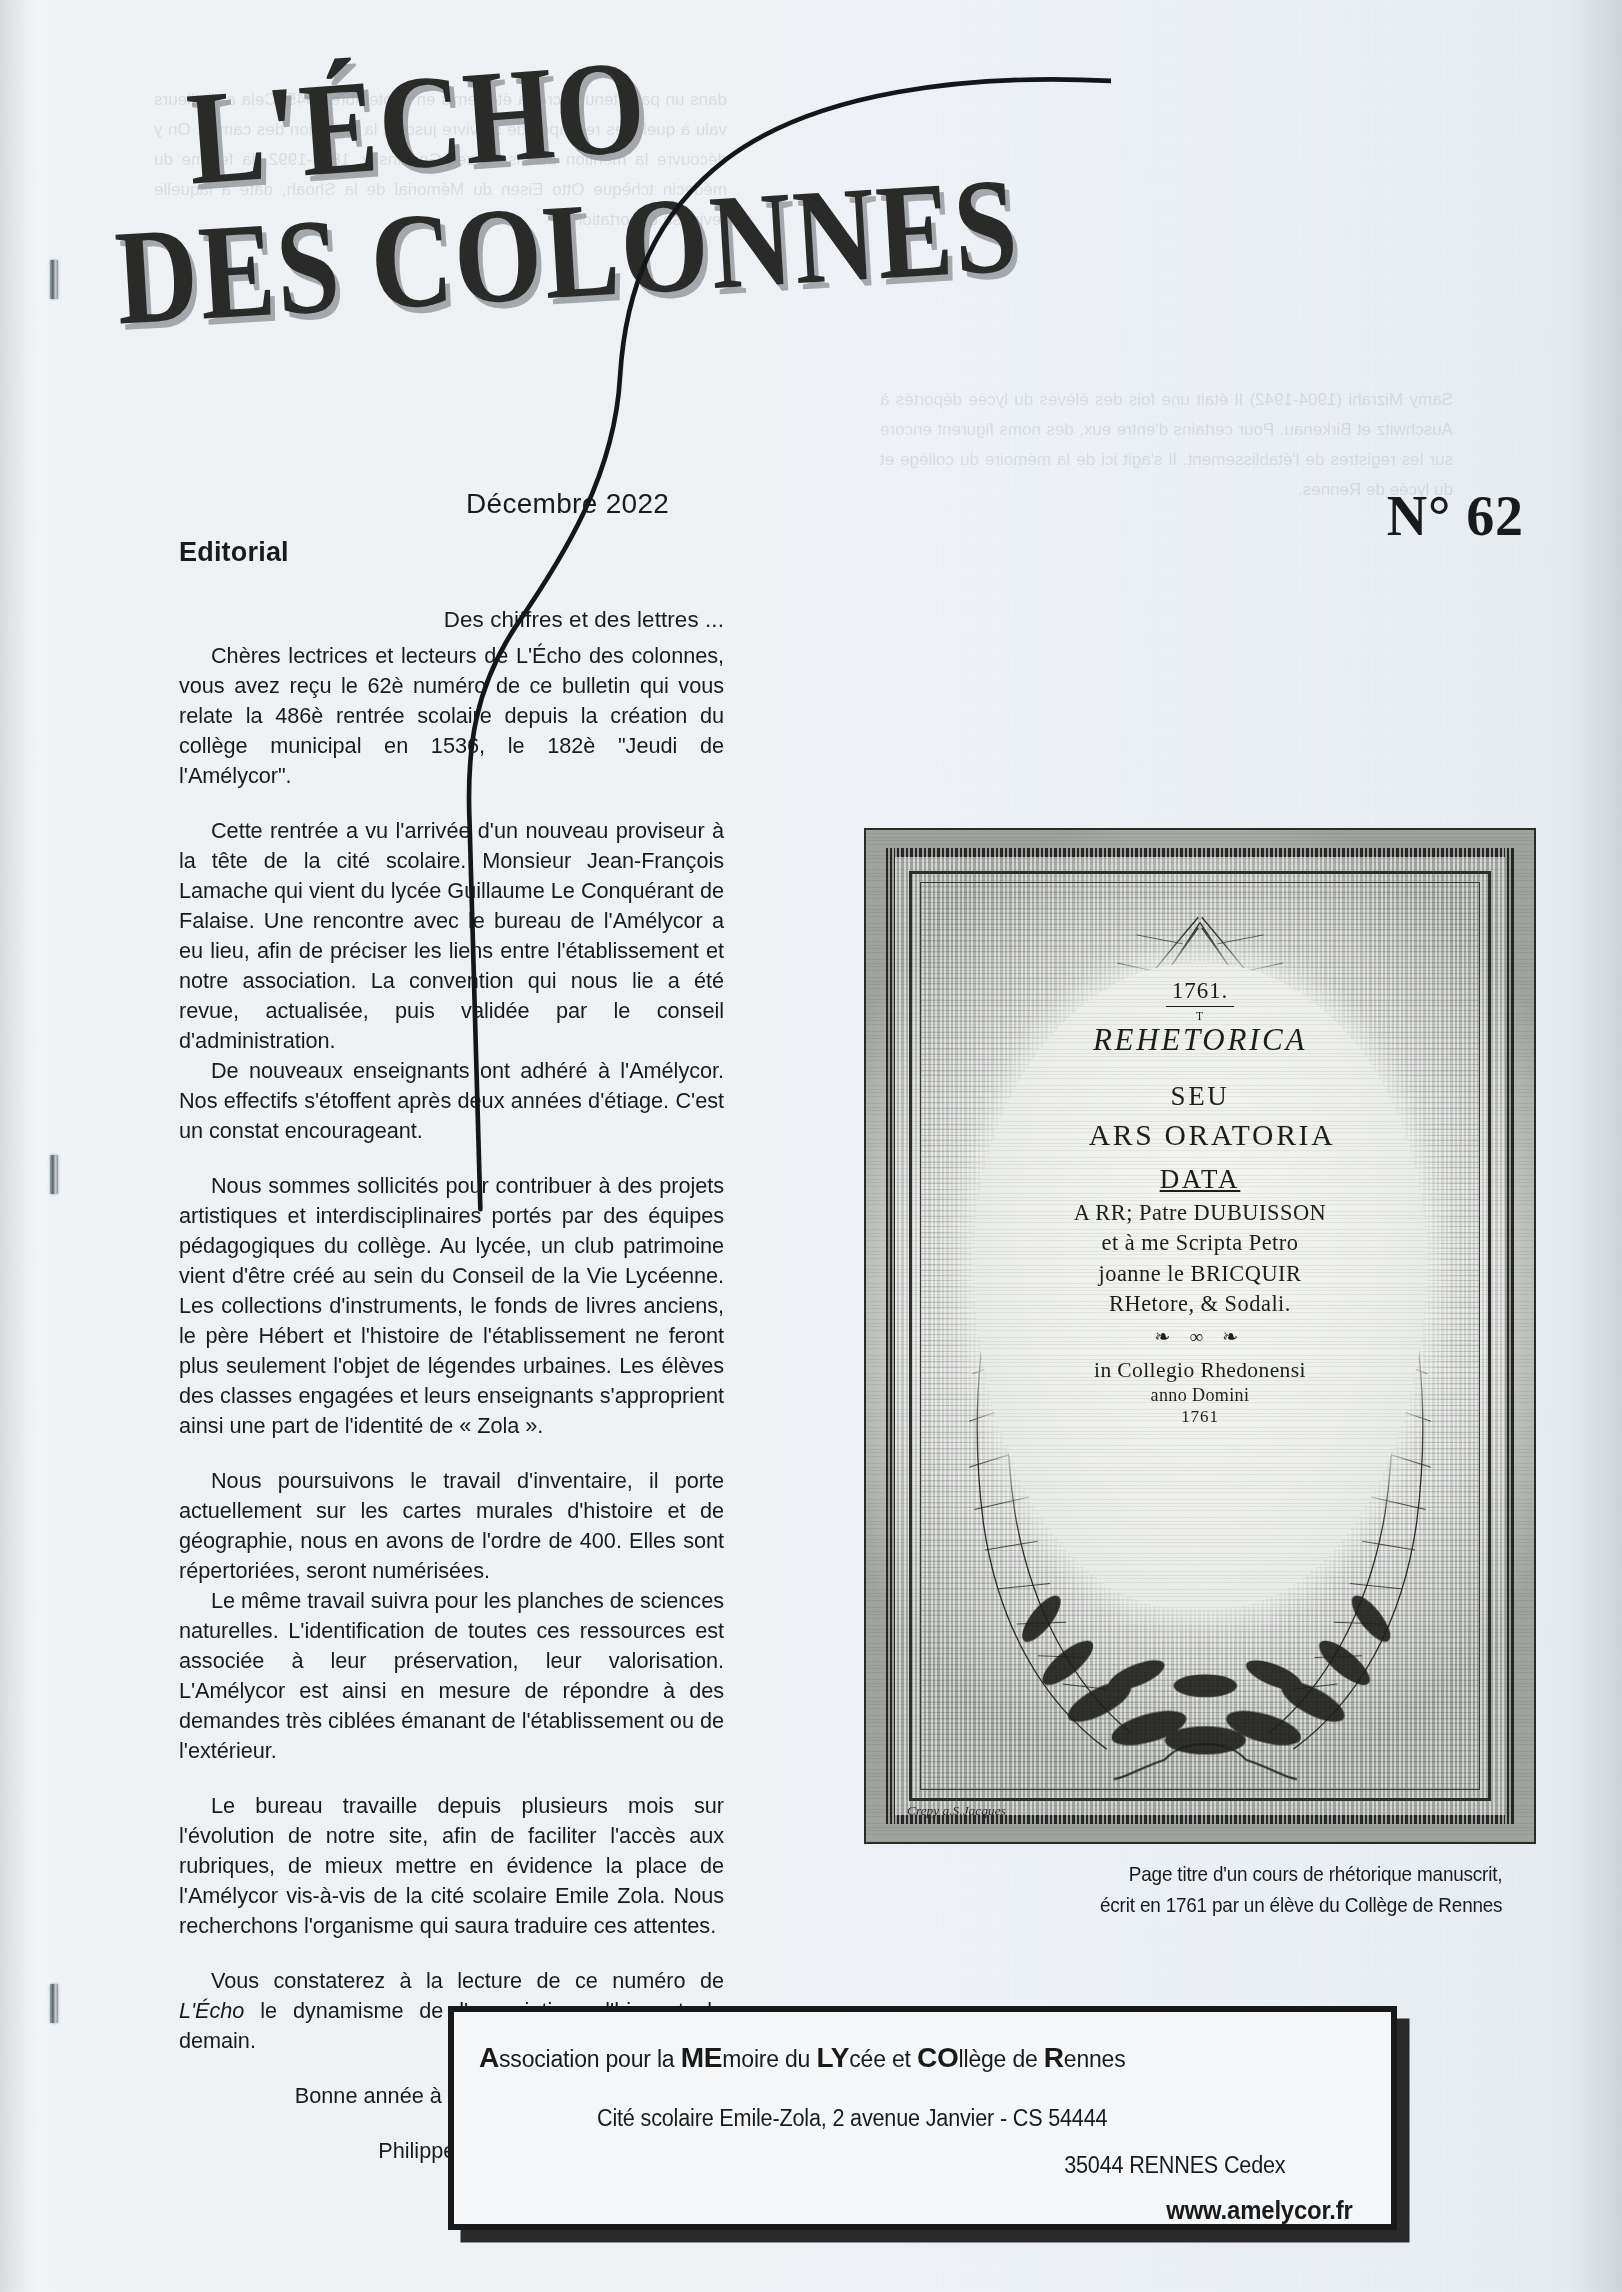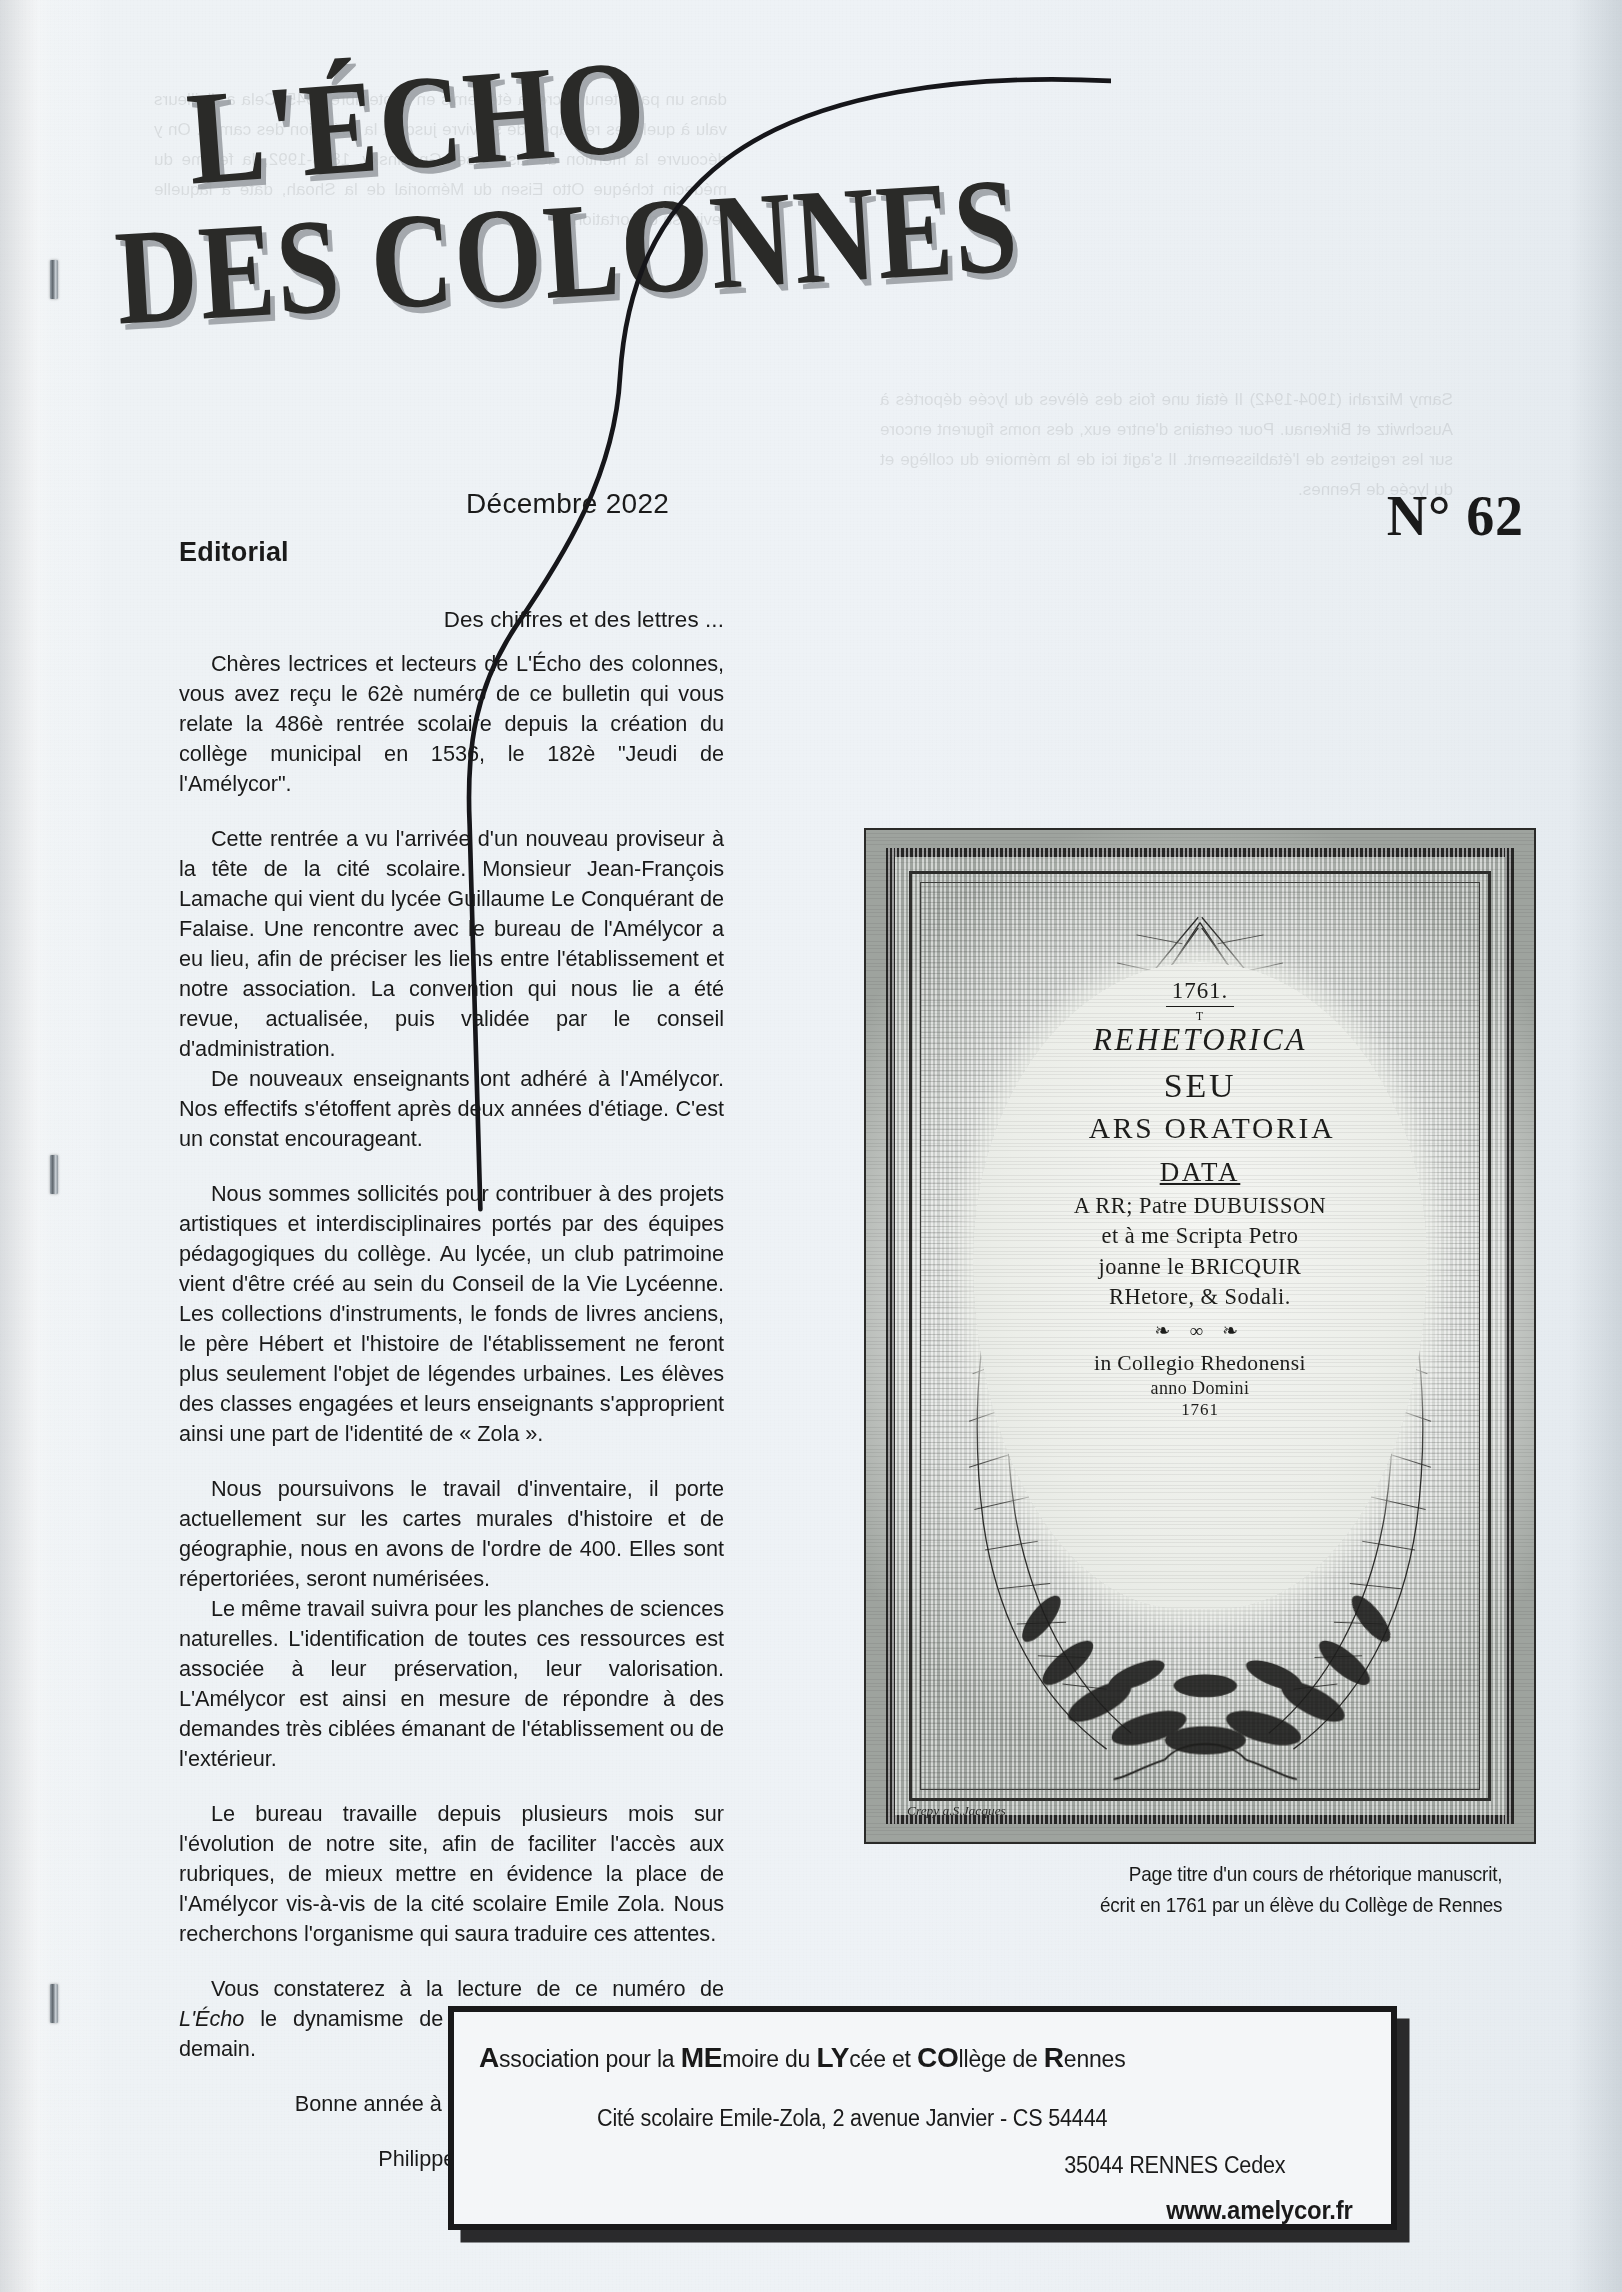--- a/index.html
+++ b/index.html
@@ -140,21 +140,21 @@
   }
   .edito-title {
     font-size: 27px;
     font-weight: bold;
     letter-spacing: 0.2px;
     margin-bottom: 39px;
   }
   .edito-subtitle {
     font-size: 22.4px;
     text-align: right;
-    margin-bottom: 16px;
+    margin-bottom: 8px;
     letter-spacing: 0.1px;
   }
   .edito-p {
     font-size: 21.7px;
     line-height: 30px;
     text-align: justify;
     text-indent: 32px;
     margin: 0;
     letter-spacing: -0.04px;
   }
@@ -250,21 +250,21 @@
     left: 16%; top: 14.5%;
     width: 68%;
     text-align: center;
     font-family: "Liberation Serif", "DejaVu Serif", serif;
     color: #1d1d1b;
     line-height: 1.18;
   }
   .ms-year { font-size: 23px; letter-spacing: 0.9px; border-bottom: 0.9px solid #1d1d1b; display: inline-block; padding: 0 5.4px 1.8px; }
   .ms-t { font-size: 11.6px; letter-spacing: 0.9px; margin-top: 3.6px; }
   .ms-title { font-size: 31px; letter-spacing: 2.7px; margin-top: -1.8px; font-style: italic; }
-  .ms-seu { font-size: 34px; letter-spacing: 2.7px; margin-top: 7px; }
+  .ms-seu { font-size: 27px; letter-spacing: 2.7px; margin-top: 22px; }
   .ms-ars { font-size: 29.6px; letter-spacing: 2.7px; margin-top: 5.4px; padding-left: 24px; }
   .ms-data { font-size: 27px; letter-spacing: 2.7px; margin-top: 11px; text-decoration: underline; }
   .ms-l { font-size: 22.4px; letter-spacing: 0.5px; margin-top: 4px; }
   .ms-orn { font-size: 19px; letter-spacing: 7.2px; margin-top: 9px; }
   .ms-coll { font-size: 21.5px; letter-spacing: 0.4px; margin-top: 9px; }
   .ms-anno { font-size: 18px; letter-spacing: 0.4px; margin-top: 1.8px; }
   .ms-y2 { font-size: 17px; letter-spacing: 0.9px; margin-top: 0.9px; }
   .fig-signature {
     position: absolute;
     left: 41px; bottom: 23px;

